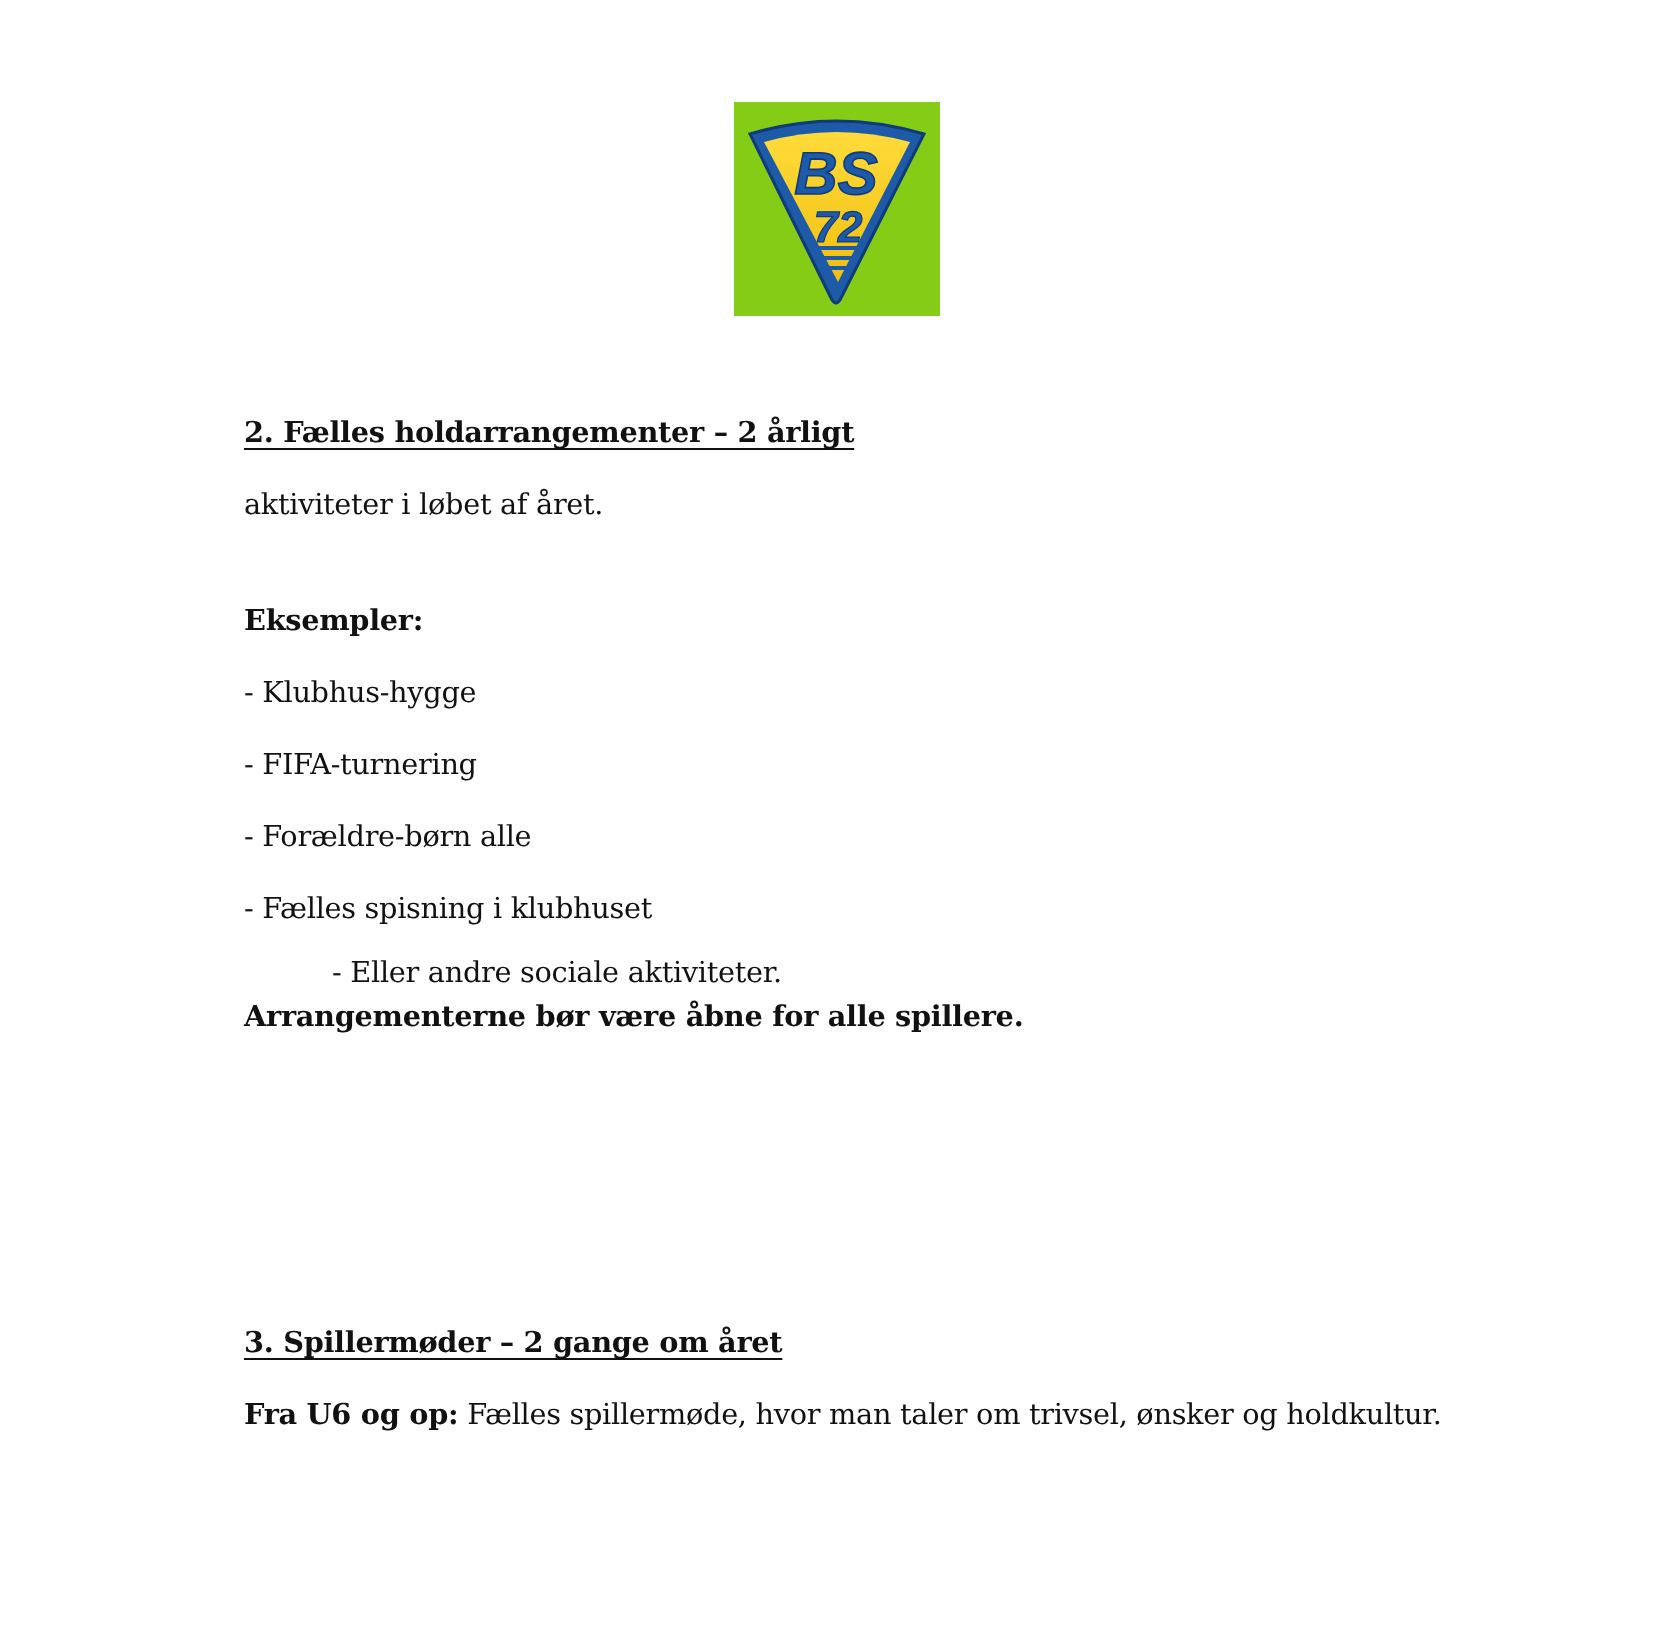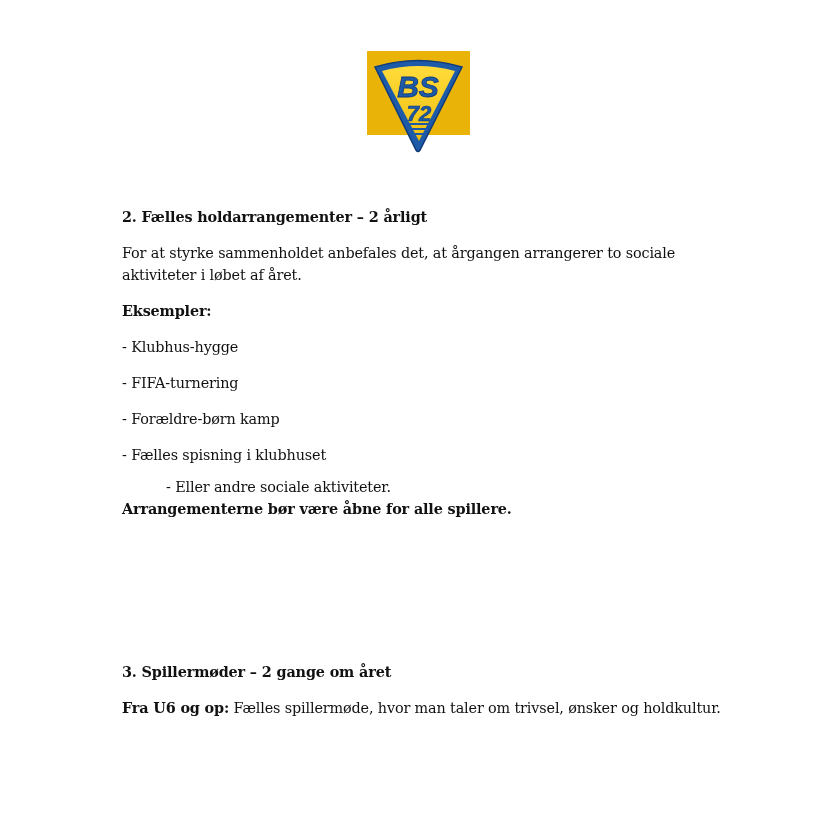--- a/index.html
+++ b/index.html
@@ -13,35 +13,36 @@
       position: relative;
       overflow: hidden;
       font-family: "DejaVu Serif", "Liberation Serif", serif;
       color: #111111;
     }
     .logo-box {
       position: absolute;
       left: 367px;
       top: 51px;
       width: 103px;
-      height: 84px;
-      background: #eab308;
+      height: 107px;
+      background: #84cc16;
     }
     .logo-box svg { display: block; width: 103px; height: 104px; }
 
     .block {
       position: absolute;
       left: 122px;
       width: 600px;
       font-size: 14.4px;
       line-height: 22px;
       letter-spacing: -0.15px;
     }
     .heading {
       font-weight: bold;
+      text-decoration: underline;
       text-underline-offset: 3px;
     }
     .bold { font-weight: bold; }
     .p { margin: 0; }
   </style>
 </head>
 <body>
 
 <div class="logo-box">
   <svg viewBox="0 0 103 104">
@@ -64,36 +65,35 @@
     <text x="51" y="46" text-anchor="middle" font-family="Liberation Sans, sans-serif" font-weight="bold" font-style="italic" font-size="30" fill="#1d5aa8" stroke="#0f3b7a" stroke-width="0.8">BS</text>
     <text x="52" y="70" text-anchor="middle" font-family="Liberation Sans, sans-serif" font-weight="bold" font-style="italic" font-size="22" fill="#1d5aa8" stroke="#0f3b7a" stroke-width="0.6">72</text>
   </svg>
 </div>
 
 <div class="block" style="top:206px;">
   <p class="p heading">2. Fælles holdarrangementer – 2 årligt</p>
 </div>
 
 <div class="block" style="top:242px;">
-  <p class="p">For at styrke sammenholdet anbefales det, at årgangen arrangerer to sociale</p>
   <p class="p">aktiviteter i løbet af året.</p>
 </div>
 
 <div class="block" style="top:300px;">
   <p class="p bold">Eksempler:</p>
 </div>
 
 <div class="block" style="top:336px;">
   <p class="p">- Klubhus-hygge</p>
 </div>
 <div class="block" style="top:372px;">
   <p class="p">- FIFA-turnering</p>
 </div>
 <div class="block" style="top:408px;">
-  <p class="p">- Forældre-børn kamp</p>
+  <p class="p">- Forældre-børn alle</p>
 </div>
 <div class="block" style="top:444px;">
   <p class="p">- Fælles spisning i klubhuset</p>
 </div>
 <div class="block" style="top:476px;margin-left:44px;">
   <p class="p">- Eller andre sociale aktiviteter.</p>
 </div>
 
 <div class="block" style="top:498px;">
   <p class="p bold">Arrangementerne bør være åbne for alle spillere.</p>

